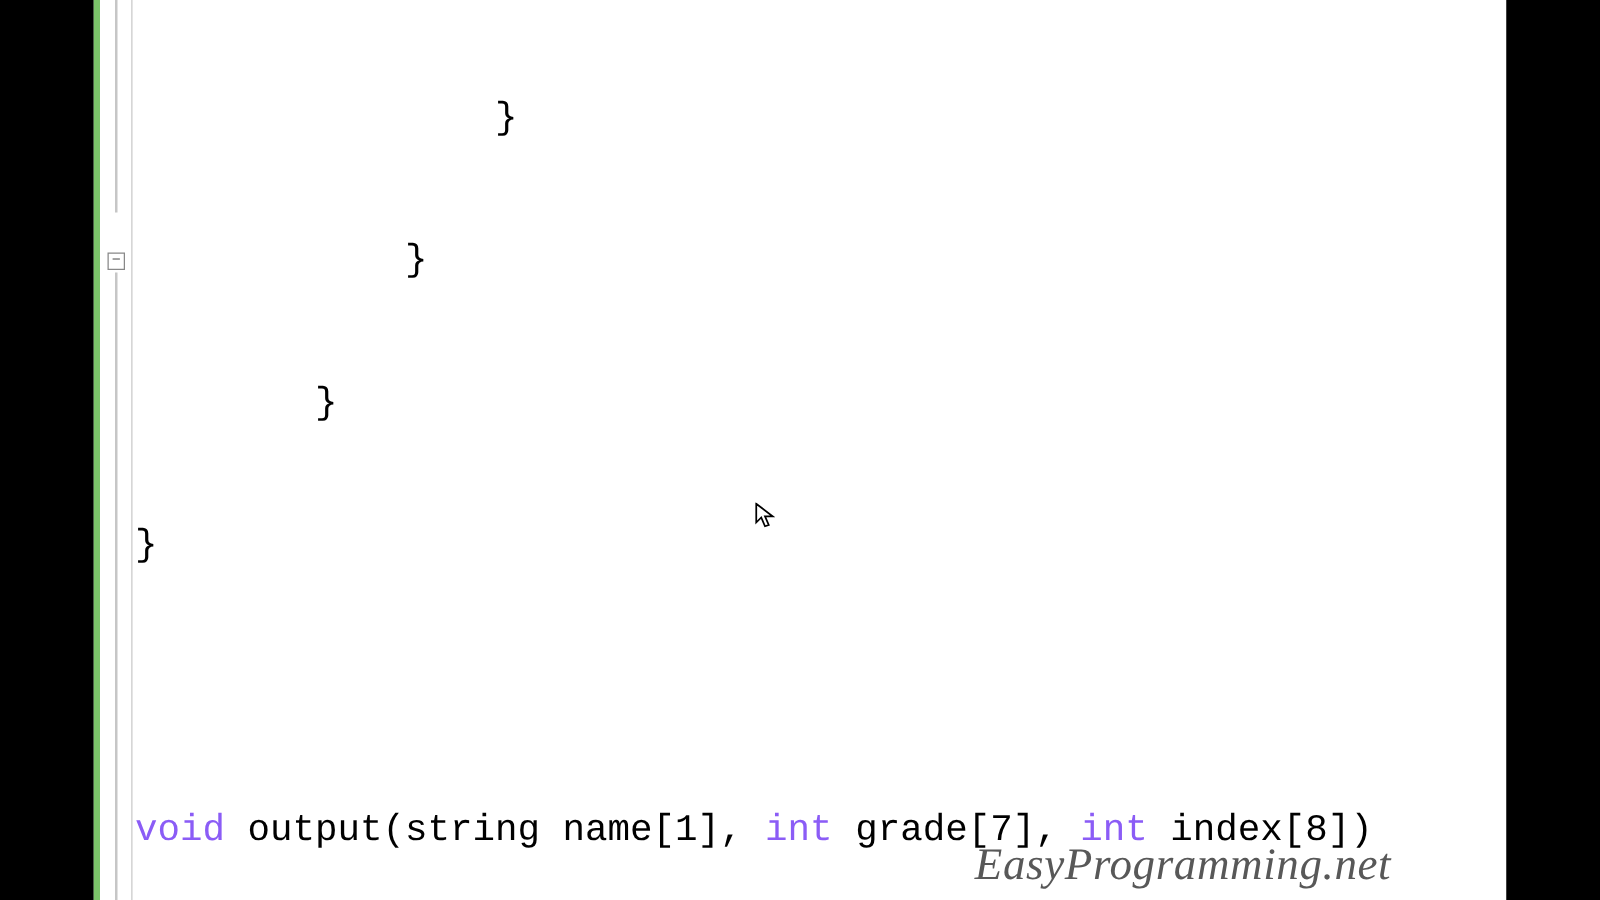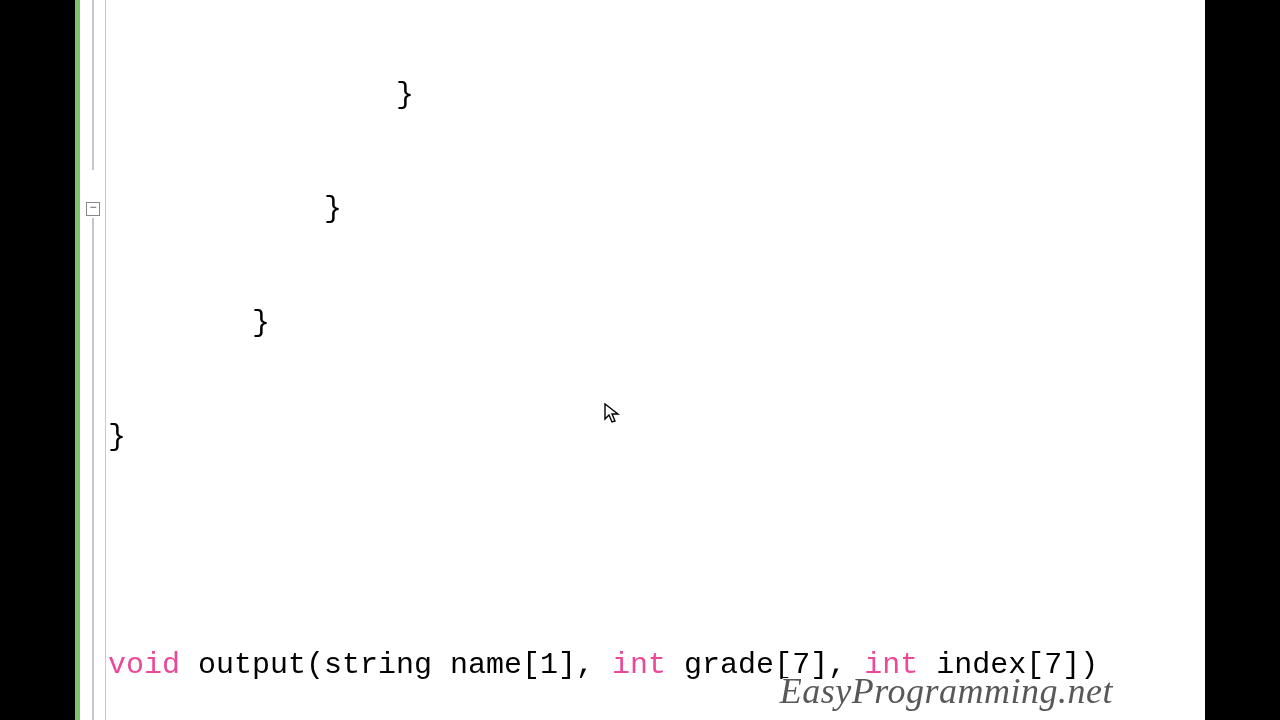--- a/index.html
+++ b/index.html
@@ -54,21 +54,21 @@
     background: #c6c6c6;
   }
   .code {
     flex: 1 1 auto;
     padding: 0 0 0 2px;
     white-space: pre;
     color: #000;
     position: relative;
   }
   .line { height: 38px; }
-  .kw { color: #ec4899; }      
+  .kw { color: #8b5cf6; }      
   .cursor-pointer {
     position: absolute;
     width: 16px;
     height: 22px;
     left: 390px;
     top: 360px;
     pointer-events: none;
   }
   .cursor-pointer svg { width: 100%; height: 100%; }
   .watermark {
@@ -99,21 +99,21 @@
     </div>
     <div class="fold-line" style="top:218px; height:502px;"></div>
   </div>
 
   <div class="code">
     <div class="line"><span>                }</span></div>
     <div class="line"><span>            }</span></div>
     <div class="line"><span>        }</span></div>
     <div class="line"><span>}</span></div>
     <div class="line"><span></span></div>
-    <div class="line"><span class="kw">void</span><span> output(string name[1], </span><span class="kw">int</span><span> grade[7], </span><span class="kw">int</span><span> index[7])</span></div>
+    <div class="line"><span class="kw">void</span><span> output(string name[1], </span><span class="kw">int</span><span> grade[7], </span><span class="kw">int</span><span> index[8])</span></div>
     
     
     
     
     
     
     
     
     
     

